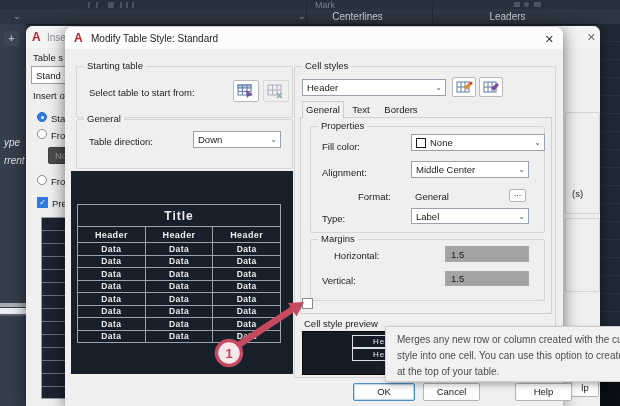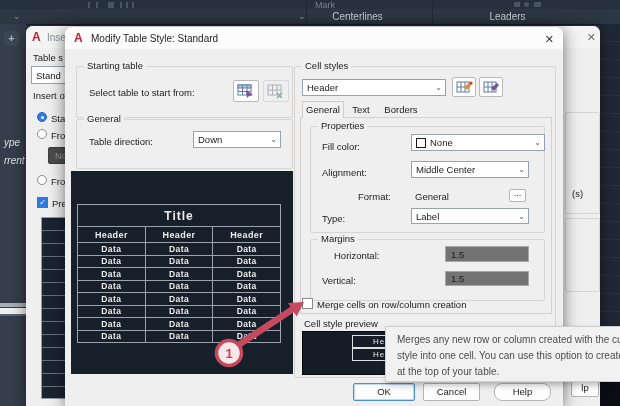--- a/index.html
+++ b/index.html
@@ -30,21 +30,21 @@
   .acad-a{position:absolute;font-weight:bold;font-size:12px;color:#c1212e;line-height:13px;}
   .ttl{position:absolute;font-size:10px;color:#1e1e1e;white-space:nowrap;}
   .ttl.gray{color:#8b9095;}
   .xbtn{position:absolute;font-size:11px;color:#333;line-height:11px;cursor:default;}
   .grp{position:absolute;border:1px solid #d6d5d4;border-radius:2px;}
   .grp .lg{position:absolute;top:-7px;left:7px;background:#f0efef;padding:0 3px;font-size:9.5px;color:#1c1c1c;white-space:nowrap;}
   .lbl{position:absolute;font-size:9.5px;color:#1c1c1c;white-space:nowrap;}
   .combo{position:absolute;background:#fff;border:1px solid #98a2ad;font-size:9.5px;color:#1b1b1b;
     display:flex;align-items:center;padding-left:4px;box-sizing:border-box;}
   .combo .cr{position:absolute;right:3px;font-size:8px;color:#4e5a66;}
-  .inp{position:absolute;background:#737373;border:1px solid #a8a8a8;font-size:9.5px;color:#1b1b1b;
+  .inp{position:absolute;background:#a3a3a3;border:1px solid #a8a8a8;font-size:9.5px;color:#1b1b1b;
     display:flex;align-items:center;padding-left:5px;box-sizing:border-box;}
   .tbtn{position:absolute;background:#fdfdfd;border:1px solid #b9b9b9;border-radius:2px;
     display:flex;align-items:center;justify-content:center;box-sizing:border-box;}
   .tbtn.flat{background:#f0efef;border-color:#d9d8d7;}
   .pbtn{position:absolute;background:#fdfdfd;border:1px solid #b4b4b4;border-radius:2px;
     font-size:9.5px;color:#222;text-align:center;line-height:16px;box-sizing:border-box;}
   .pbtn.focus{border-color:#4a8fd0;box-shadow:inset 0 0 0 1px #bcd8f2;}
   .chk{position:absolute;width:11px;height:11px;background:#fff;border:1px solid #8b8b8b;box-sizing:border-box;}
   .chk.on{background:#2f7ae0;border-color:#2f7ae0;color:#fff;font-size:8px;line-height:10px;text-align:center;}
   .rad{position:absolute;width:10px;height:10px;border-radius:50%;background:#fff;border:1px solid #8a8a8a;box-sizing:border-box;}
@@ -294,33 +294,32 @@
         </div>
 
         <div class="grp" style="left:9px;top:121px;width:233px;height:60px;">
           <span class="lg">Margins</span>
           <div class="lbl" style="left:11px;top:10px;margin-left:12px;">Horizontal:</div>
           <div class="inp" style="left:134px;top:6px;width:84px;height:16px;">1.5</div>
           <div class="lbl" style="left:11px;top:35px;">Vertical:</div>
           <div class="inp" style="left:134px;top:31px;width:84px;height:15px;">1.5</div>
         </div>
         <div class="chk" style="left:1px;top:180px;"></div>
-        <div class="lbl" style="left:16px;top:181px;">Merge cells on row/column creation</div>
       </div>
 
       <div class="lbl" style="left:9px;top:251px;">Cell style preview</div>
       <div class="csp-box" style="left:7px;top:264px;width:246px;height:42px;">
         <div class="csp-cell" style="left:49px;top:3px;width:180px;height:13px;">Header</div>
         <div class="csp-cell" style="left:49px;top:16px;width:180px;height:13px;">Header</div>
       </div>
     </div>
 
     <div class="pbtn focus" style="left:288px;top:356px;width:62px;height:18px;">OK</div>
     <div class="pbtn" style="left:358px;top:356px;width:57px;height:18px;">Cancel</div>
-    <div class="pbtn" style="left:429px;top:356px;width:57px;height:18px;border-radius:8px;">Help</div>
+    <div class="pbtn" style="left:450px;top:356px;width:57px;height:18px;">Help</div>
   </div>
 
   <svg class="arrow-svg" width="620" height="406">
     <line x1="237" y1="346" x2="293" y2="309" stroke="#c64a5e" stroke-width="6.5"></line>
     <polygon points="304,302 296.7,316.4 287.9,303" fill="#c64a5e"></polygon>
     <circle cx="229" cy="353" r="12.5" fill="#f6e8ea" stroke="#c64a5e" stroke-width="3.5"></circle>
     <text x="229" y="358" text-anchor="middle" font-size="13" font-weight="bold" fill="#c6425c" font-family="Liberation Sans, sans-serif">1</text>
   </svg>
 
   <div class="tooltip">

